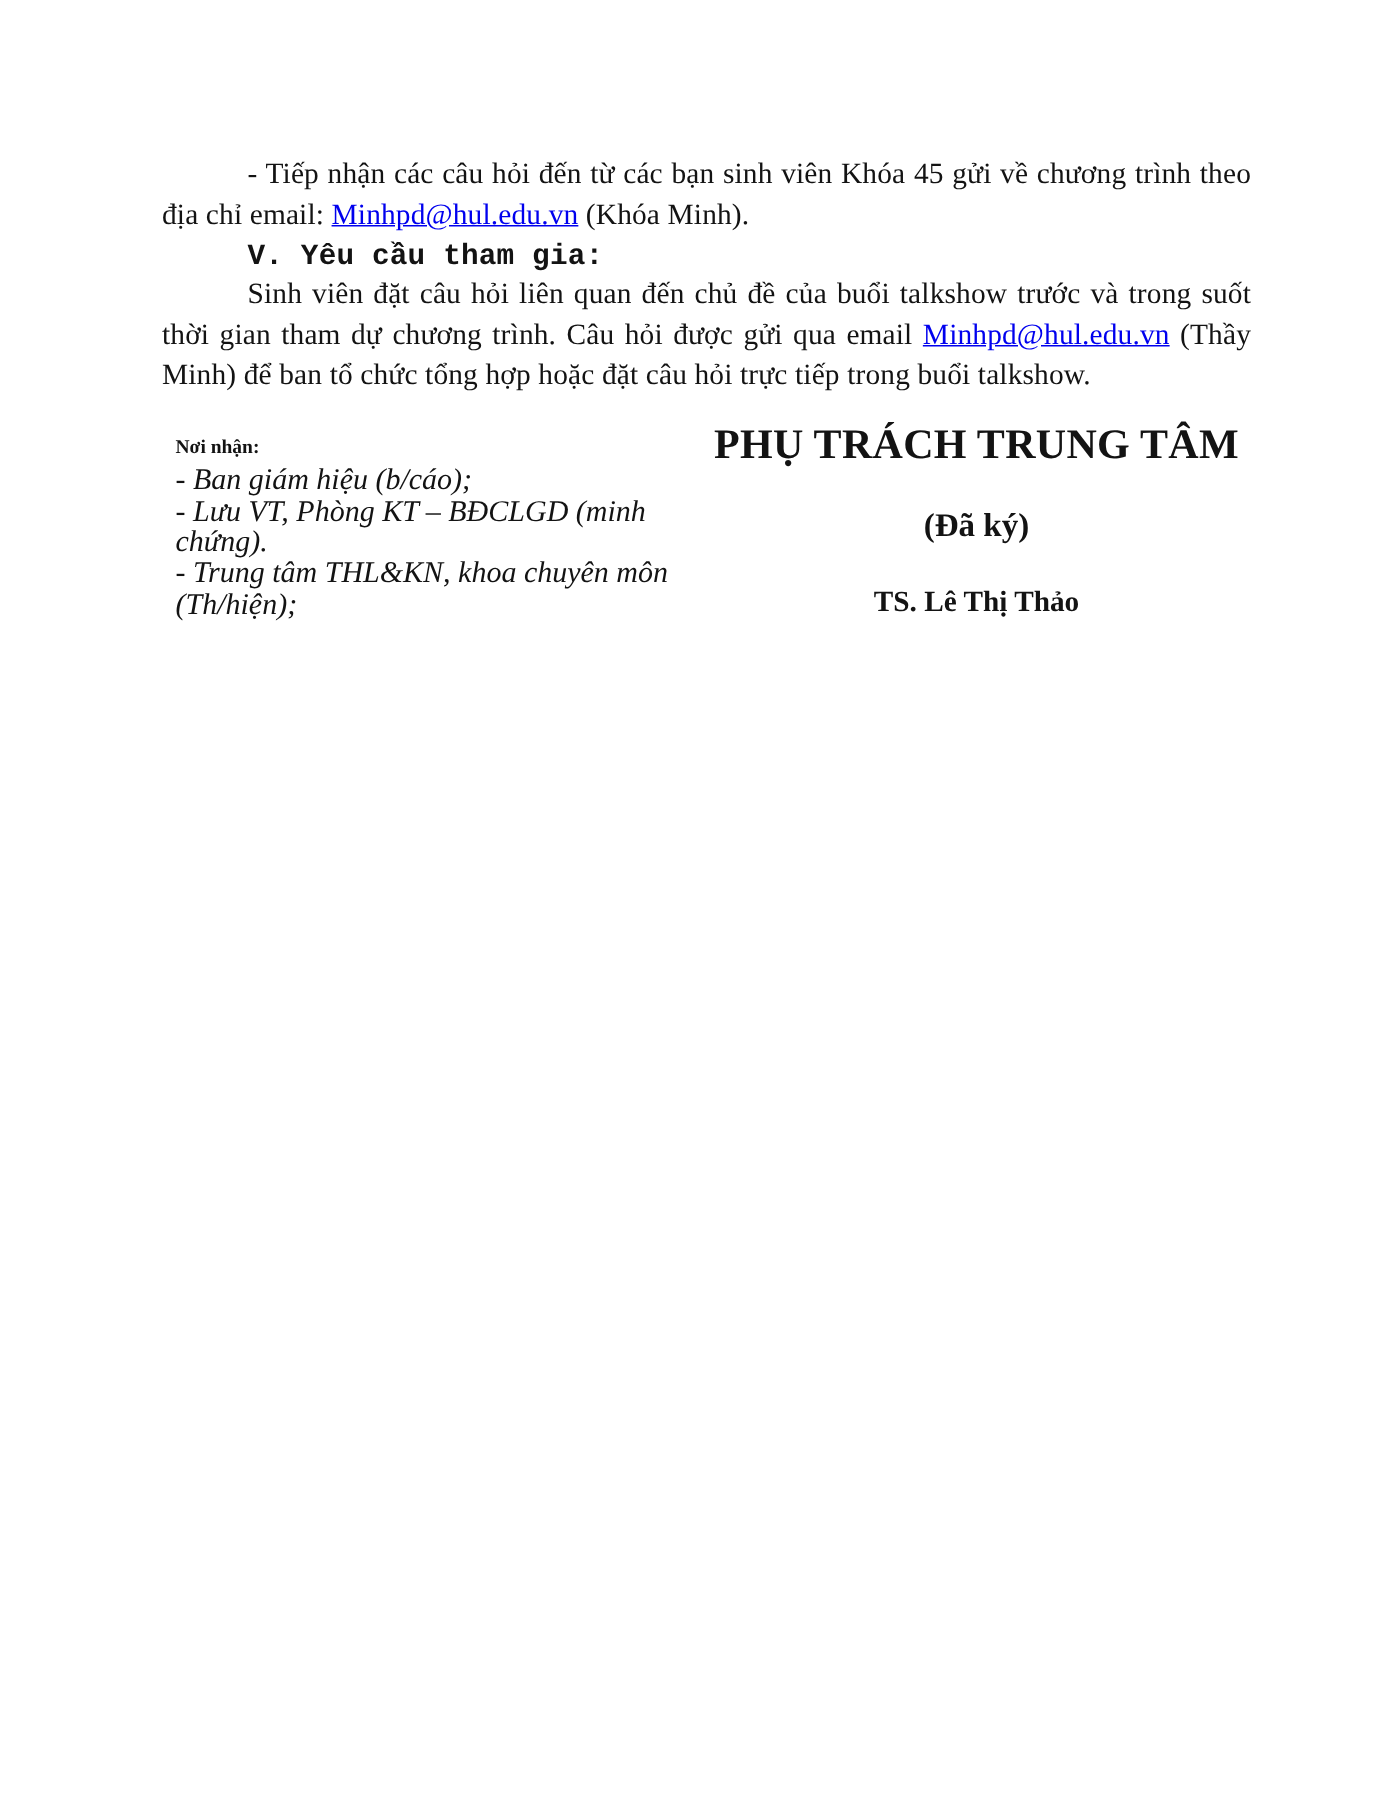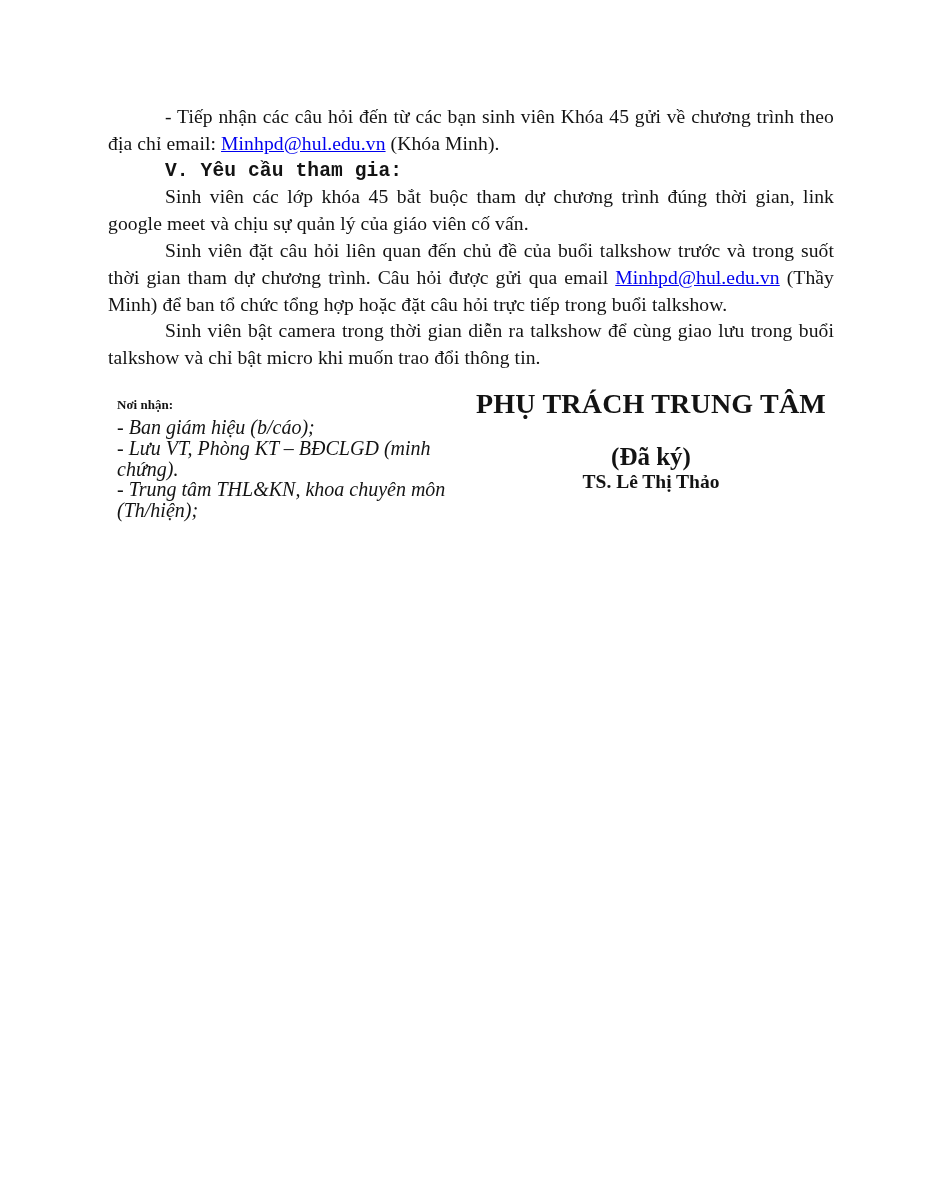--- a/index.html
+++ b/index.html
@@ -71,46 +71,45 @@
     width: 446px;
     text-align: center;
   }
   .signature-role {
     font-size: 28px;
     font-weight: bold;
     line-height: 25px;
     letter-spacing: 0.2px;
   }
   .signature-signed {
-    font-size: 25px;
+    font-size: 22px;
     font-weight: bold;
     margin-top: 28px;
     line-height: 25px;
   }
   .signature-name {
     font-size: 19.5px;
     font-weight: bold;
+    margin-top: 27px;
     line-height: 25px;
   }
 </style>
 </head>
 <body>
 
 <div class="page">
   <div class="content">
 
     <p><span>- Tiếp nhận các câu hỏi đến từ các bạn sinh viên Khóa 45 gửi về chương trình theo địa chỉ email: </span><a class="email-link">Minhpd@hul.edu.vn</a><span> (Khóa Minh).</span></p>
 
     <p class="heading">V. Yêu cầu tham gia:</p>
 
-    <p>Sinh viên các lớp khóa 45 bắt buộc tham dự chương trình đúng thời gian, link google meet và chịu sự quản lý của giáo viên cố vấn.</p>
 
     <p><span>Sinh viên đặt câu hỏi liên quan đến chủ đề của buổi talkshow trước và trong suốt thời gian tham dự chương trình. Câu hỏi được gửi qua email </span><a class="email-link">Minhpd@hul.edu.vn</a><span> (Thầy Minh) để ban tổ chức tổng hợp hoặc đặt câu hỏi trực tiếp trong buổi talkshow.</span></p>
 
-    <p>Sinh viên bật camera trong thời gian diễn ra talkshow để cùng giao lưu trong buổi talkshow và chỉ bật micro khi muốn trao đổi thông tin.</p>
 
     <div class="footer">
 
       <div class="recipients">
         <div class="recipients-title">Nơi nhận:</div>
         <div class="recipients-item">- Ban giám hiệu (b/cáo);</div>
         <div class="recipients-item">- Lưu VT, Phòng KT – BĐCLGD (minh chứng).</div>
         <div class="recipients-item">- Trung tâm THL&amp;KN, khoa chuyên môn (Th/hiện);</div>
       </div>
 

